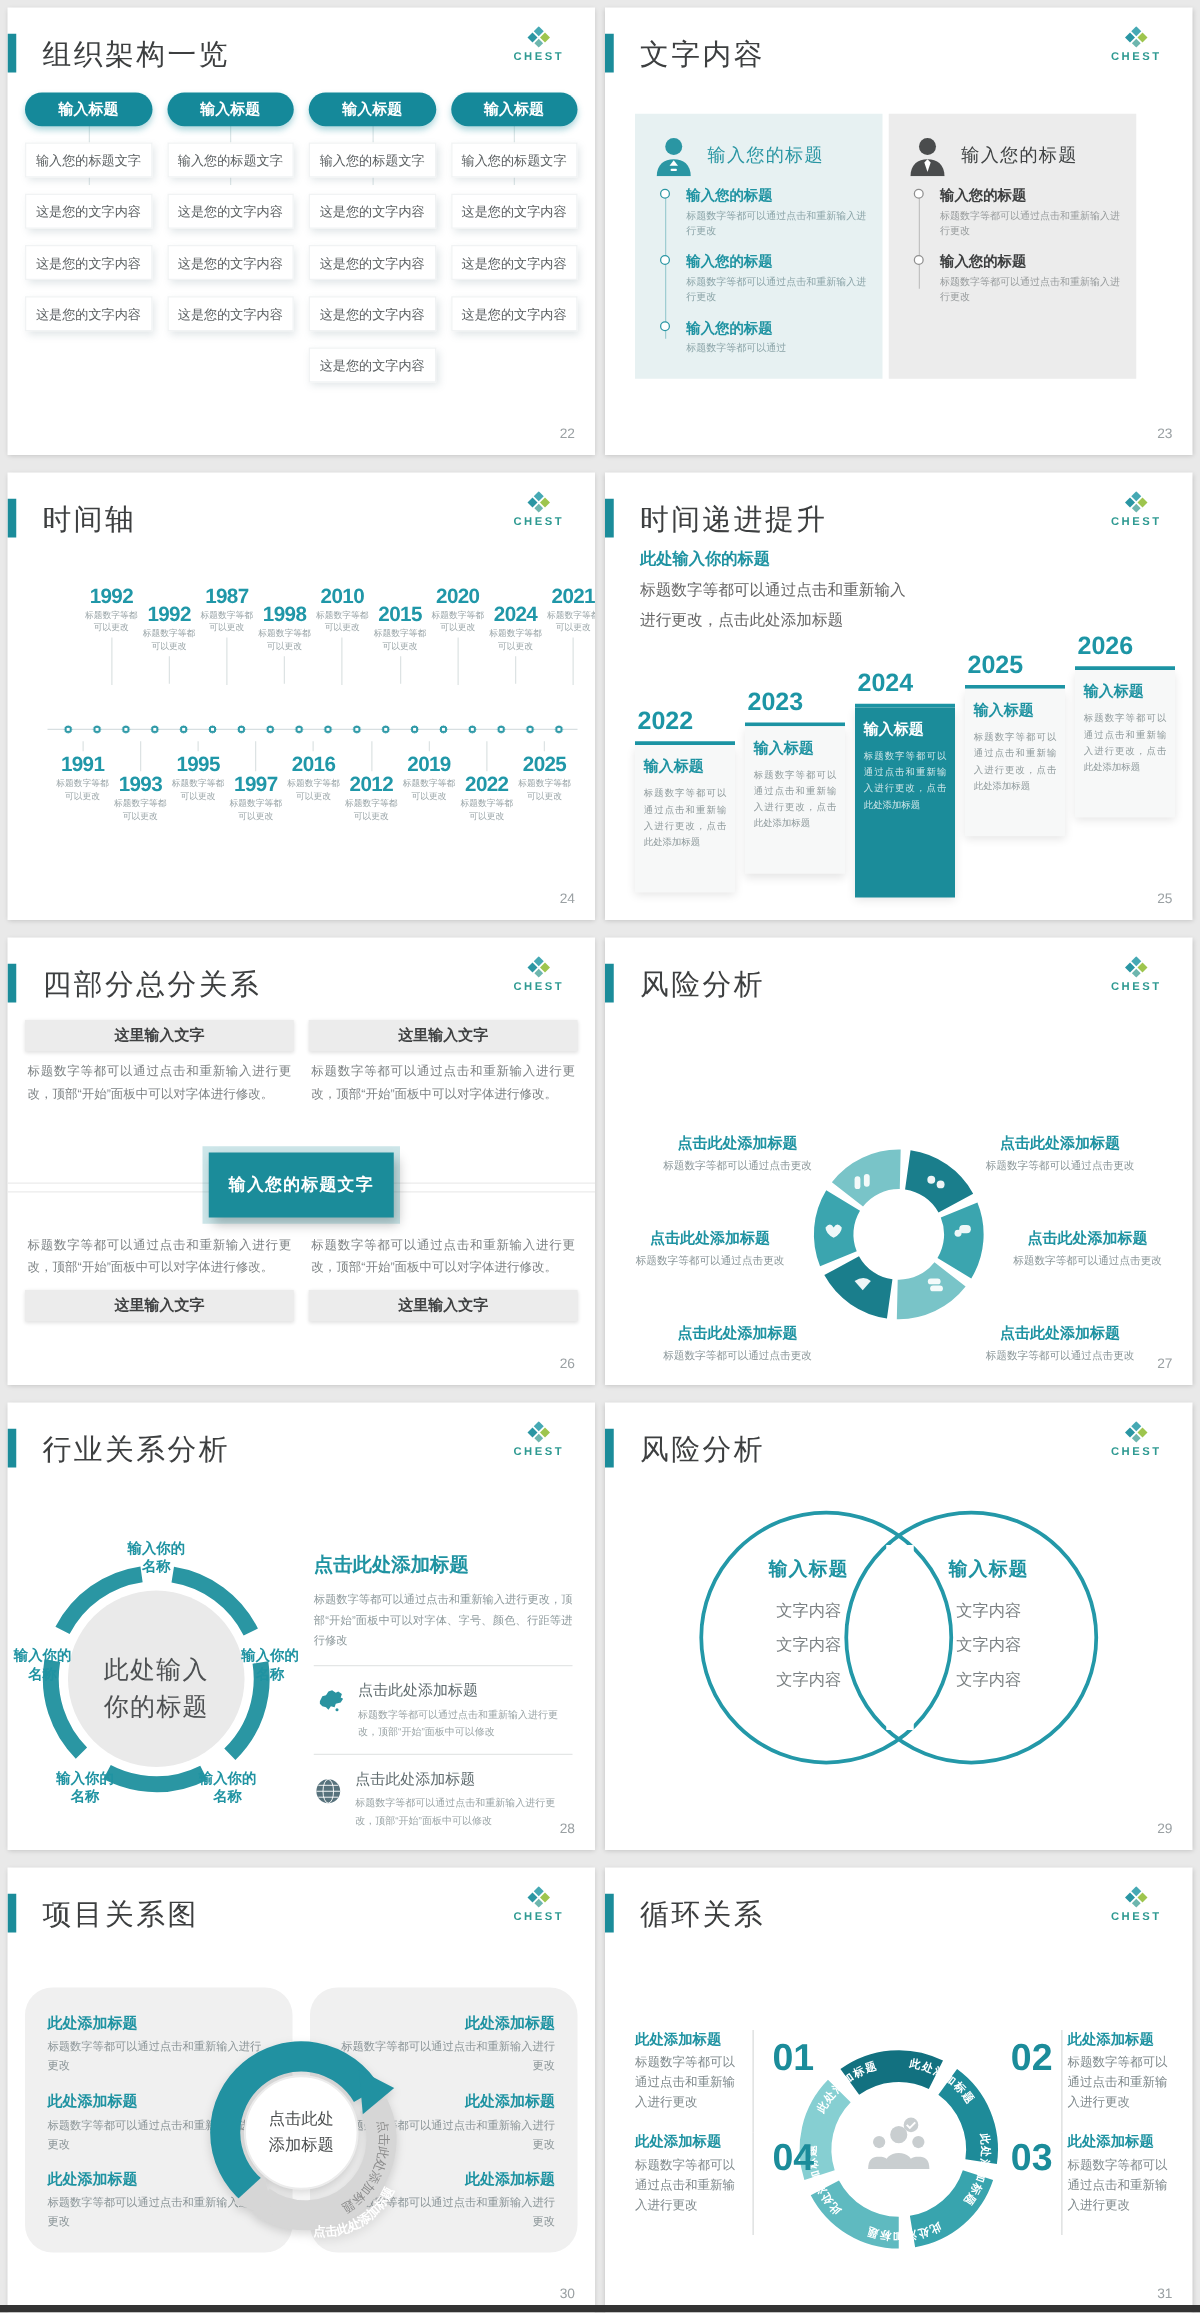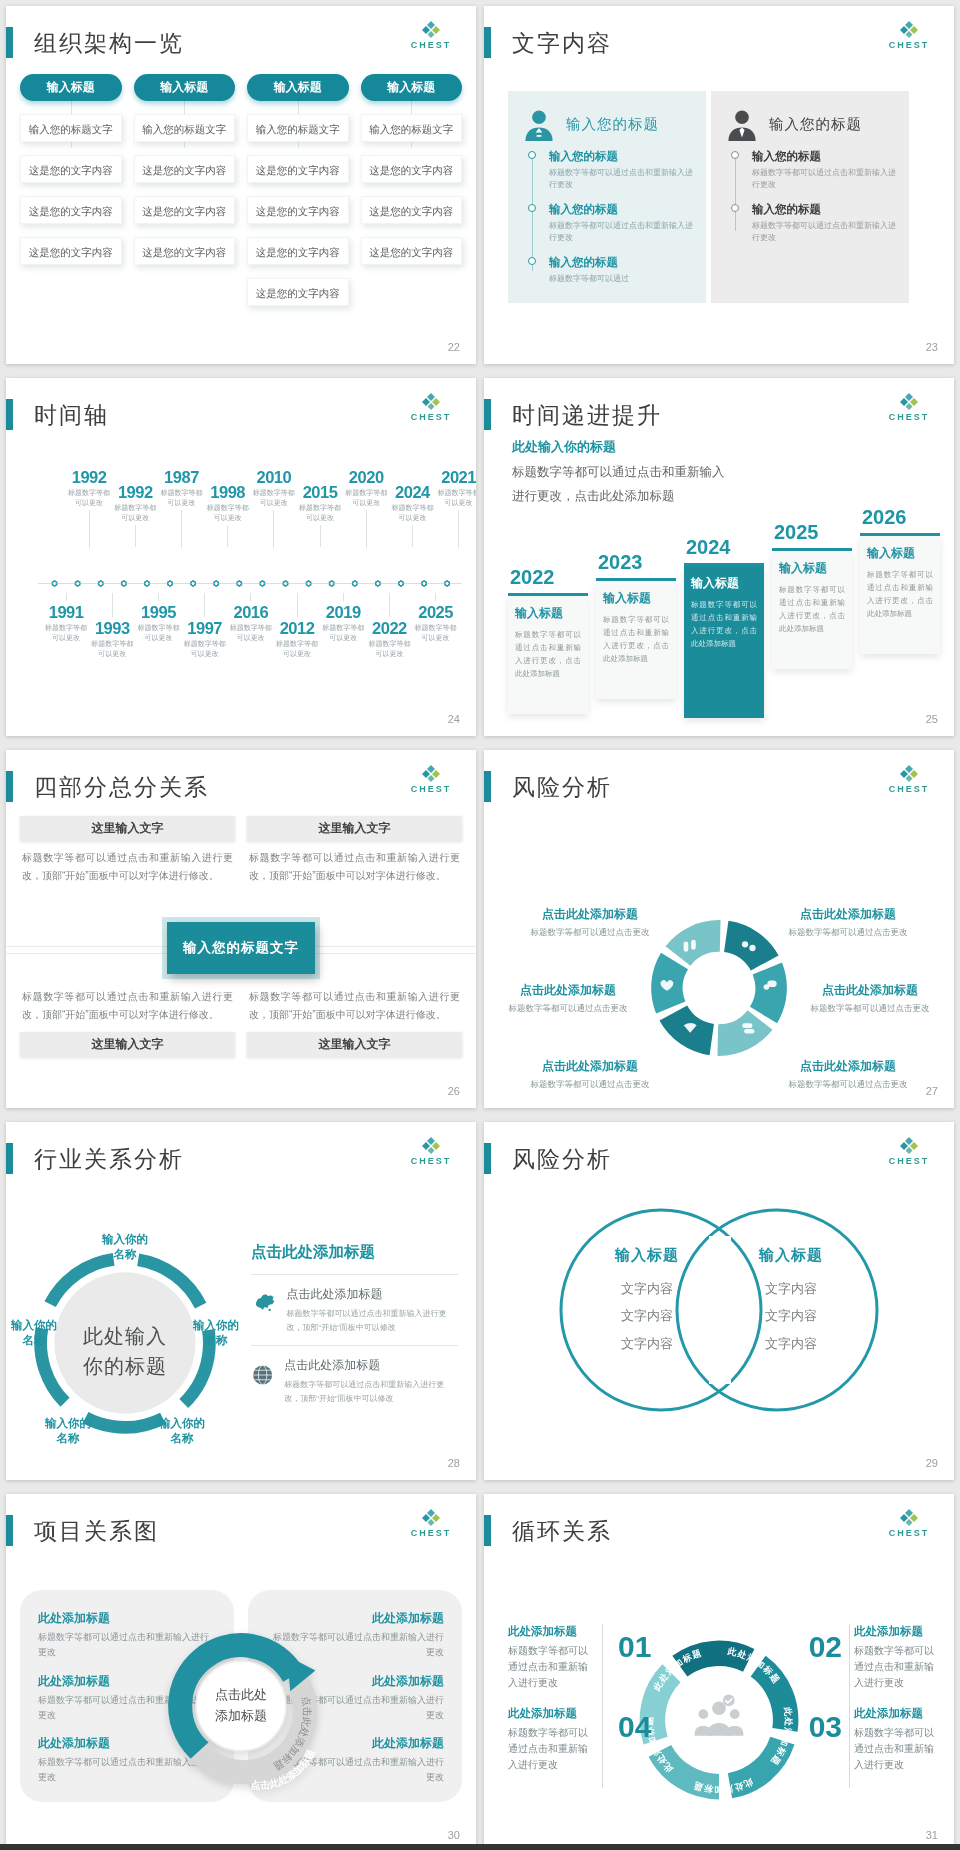--- a/index.html
+++ b/index.html
@@ -588,20 +588,21 @@
 
       <div class="plabel">输入你的名称</div>
             <div class="plabel">输入你的名称</div>
             <div class="plabel">输入你的名称</div>
             <div class="plabel">输入你的名称</div>
             <div class="plabel">输入你的名称</div>
           </div>
     </div>
     <div class="r28">
       <div class="rh">点击此处添加标题</div>
+      <div class="rcap">标题数字等都可以通过点击和重新输入进行更改，顶部“开始”面板中可以对字体、字号、颜色、行距等进行修改</div>
       <div class="itm">
         <svg width="40" height="34" viewBox="0 0 52 44">
               <path d="M10 22l4-8 6-2 4-6 6-2 6 4 4-2 6 4-2 6 4 2-4 6-8 2-2 6-6-2-4 6-4-4-6-2-4-4z" fill="#2a93a0"></path>
               <circle cx="38" cy="36" r="2.5" fill="#2a93a0"></circle>
             </svg>
         <div>
           <div class="it">点击此处添加标题</div>
           <div class="ic">标题数字等都可以通过点击和重新输入进行更改，顶部“开始”面板中可以修改</div>
         </div>
       </div>

